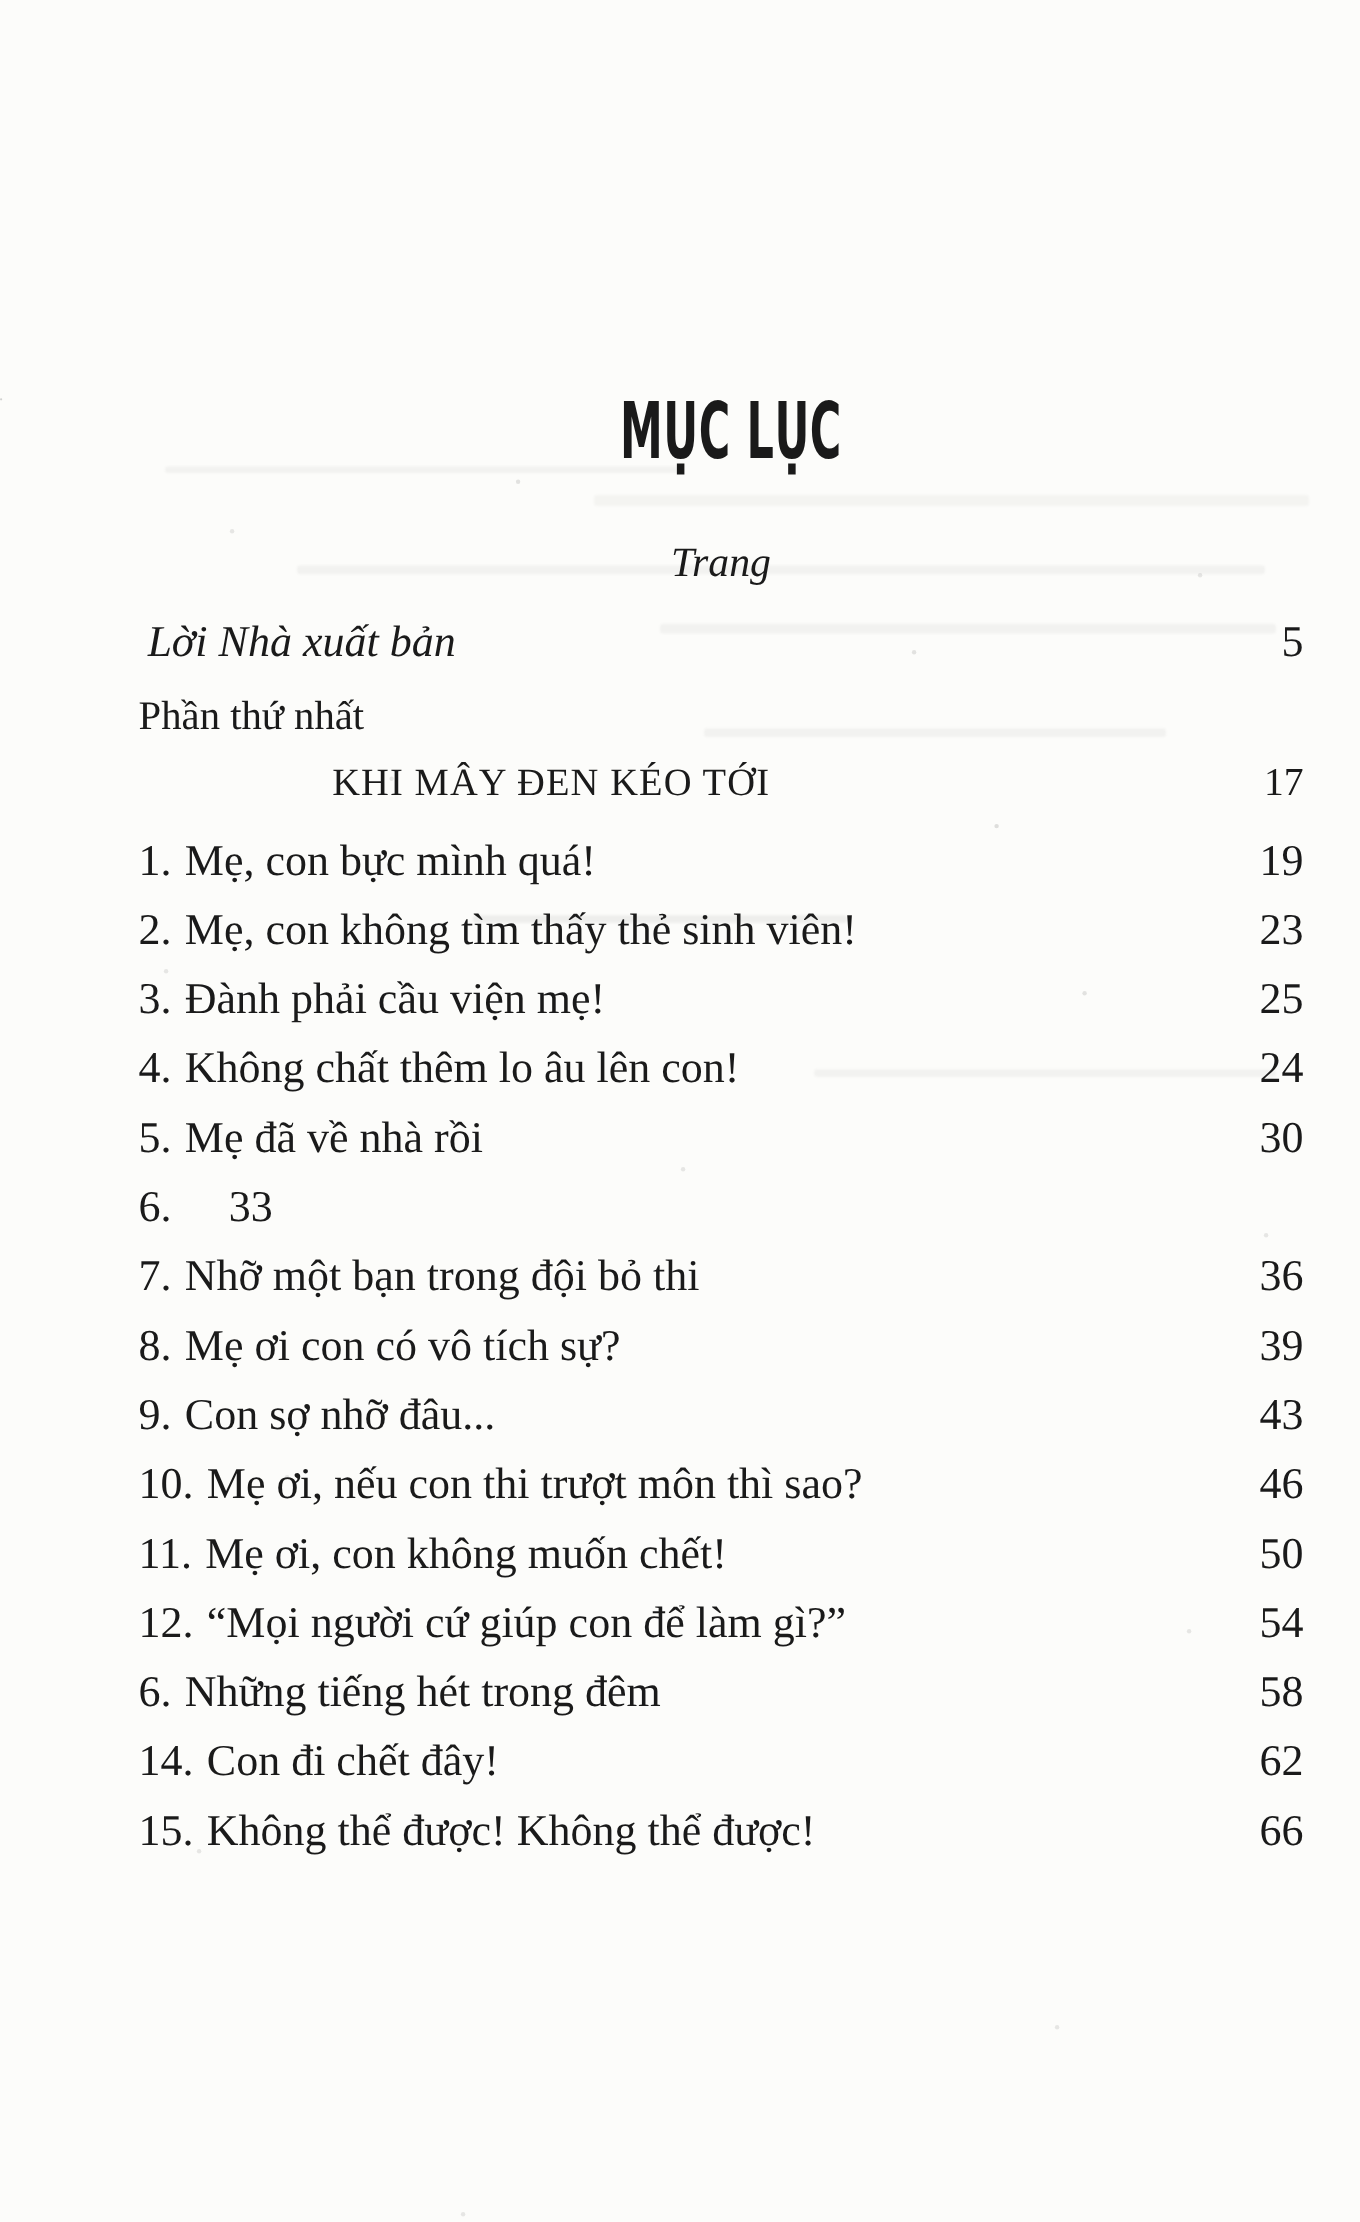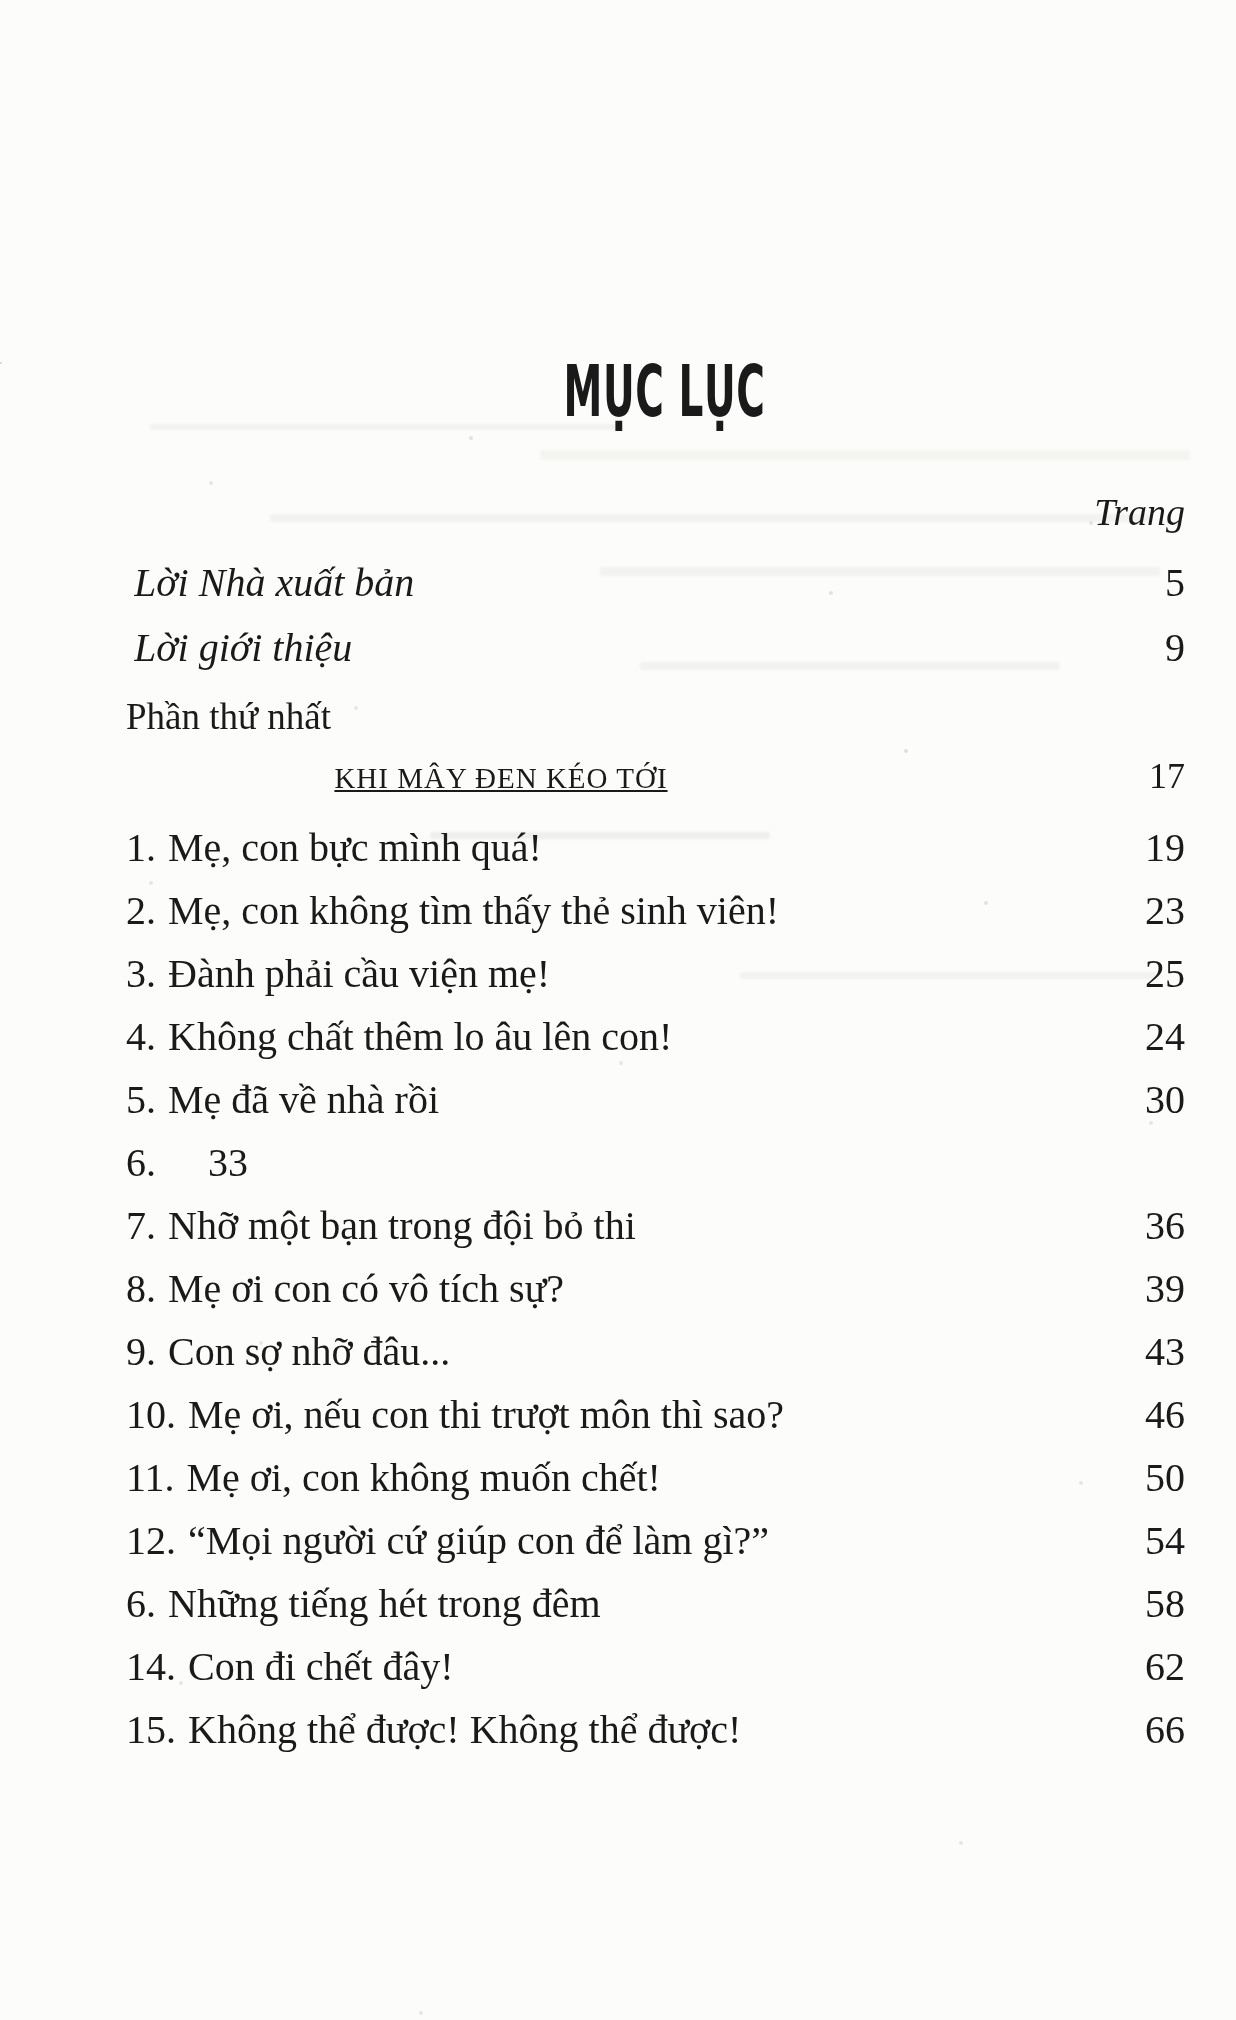--- a/index.html
+++ b/index.html
@@ -63,21 +63,21 @@
     letter-spacing:1px;
     transform:scale(.55,1);
     transform-origin:center top;
     white-space:nowrap;
   }
 
   
   .trang-row{
     margin-top:68px;
     line-height:44px;
-    text-align:right;
+    text-align:center;
     font-style:italic;
     font-size:38px;
   }
 
   
   .toc-row{
     display:flex;align-items:baseline;
     font-size:40px;line-height:63px;
     white-space:nowrap;
   }
@@ -97,21 +97,21 @@
     line-height:58px;
     text-align:left;
     font-size:37px;
   }
   .part-row{
     display:flex;align-items:baseline;
     line-height:60px;font-size:36px;
   }
   .part-title{
     width:750px;text-align:center;
-    font-size:29px;letter-spacing:1px;text-decoration:underline;
+    font-size:35px;letter-spacing:1px;
   }
   .part-row .row-page{flex:1;}
 
   
   .chapter-list{margin-top:8px;}
 </style>
 </head>
 <body>
 
 <div class="page">
@@ -130,25 +130,20 @@
   <div class="trang-row">
     <span>Trang</span>
   </div>
 
   <div class="front-list" id="front-list">
       <div class="toc-row">
 
     <span class="row-label">Lời Nhà xuất bản</span>
     <span class="row-page">5</span>
   </div>
-      <div class="toc-row">
-
-    <span class="row-label">Lời giới thiệu</span>
-    <span class="row-page">9</span>
-  </div>
     </div>
 
   <div class="part-kicker">Phần thứ nhất</div>
   <div class="part-row">
     <span class="part-title">KHI MÂY ĐEN KÉO TỚI</span>
     <span class="row-page">17</span>
   </div>
 
   <div class="chapter-list" id="chapter-list">
       <div class="toc-row">

